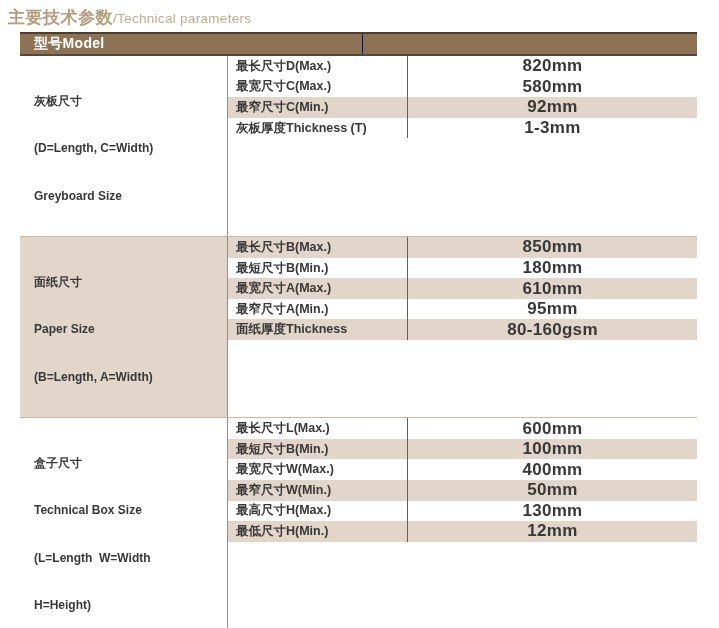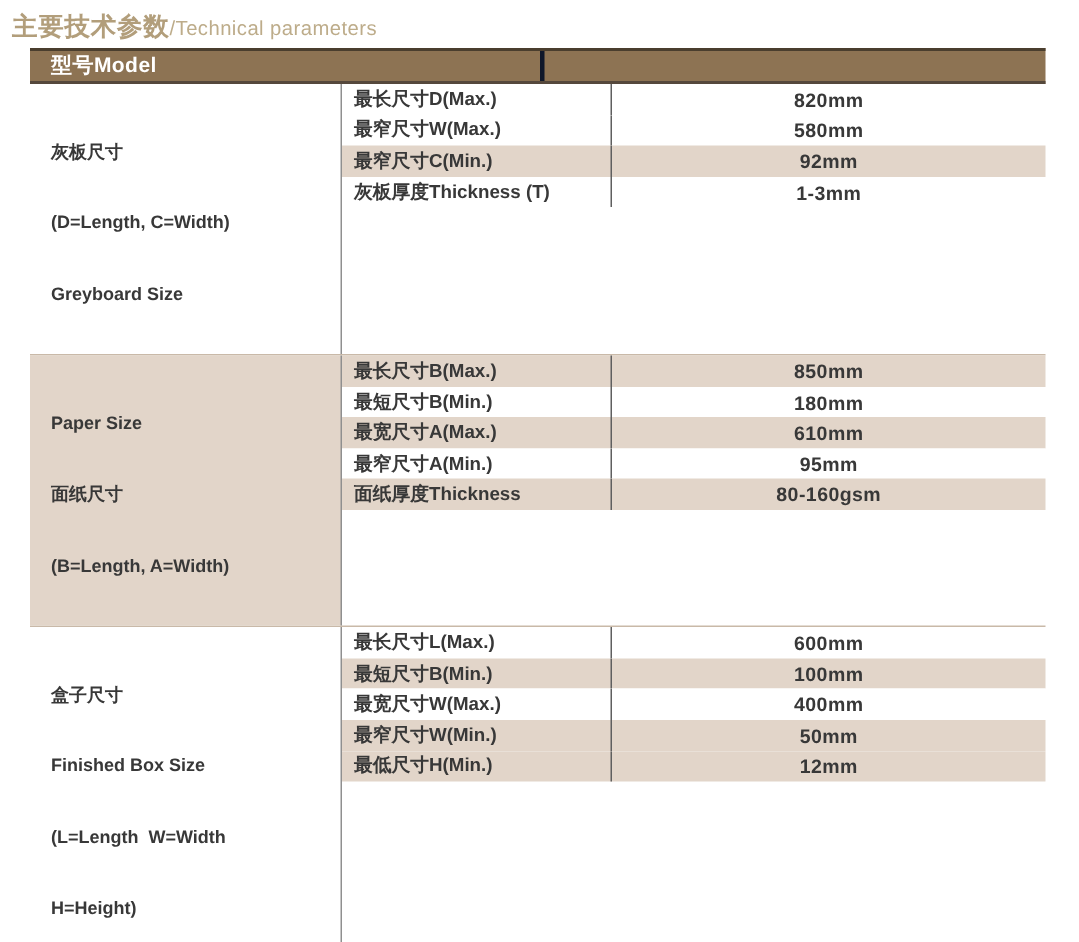--- a/index.html
+++ b/index.html
@@ -13,39 +13,39 @@
   }
   .title { position:absolute; left:8px; top:6px; white-space:nowrap; }
   .title-zh { font-size:17px; font-weight:700; color:#b29e7b; letter-spacing:0.5px; }
   .title-en { font-size:13.5px; font-weight:400; color:#bdac8a; letter-spacing:0.3px; }
 
   .spec-table { position:absolute; left:20px; top:32px; width:677px; border-bottom:2px solid #40352a; }
 
   
   .thead { display:flex; height:24px; background:#8d7353; border-top:2px solid #4a3e2e; border-bottom:2px solid #55483c; }
   .th { color:#ffffff; font-size:14px; font-weight:700; display:flex; align-items:center; letter-spacing:0.3px; }
-  .th-model { width:343px; padding-left:14px; border-right:3px solid #0f172a; }
+  .th-model { width:343px; padding-left:14px; border-right:1px solid #0f172a; }
   .th-value { flex:1; justify-content:center;margin-top:39px; }
 
   
   .bg-w { background:#ffffff; }
   .bg-p { background:#e2d5c9; }
   .section { display:flex; }
   .sect-sep { border-top:1px solid #c9b9a8; }
   .sec-label {
     width:208px; border-right:1px solid #8f8f8f;
     padding:6px 6px 0 14px; font-size:12px; font-weight:700; line-height:1.32;
     white-space:pre-wrap;
   }
   .sec-rows { flex:1; display:flex; flex-direction:column; }
   .srow { display:flex; height:20.6px; }
   .param { width:180px; border-right:1px solid #5f5f5f; display:flex; align-items:center;
            padding-left:8px; font-size:12.5px; font-weight:700; }
   .val { width:289px; display:flex; align-items:center; justify-content:center;
-         font-size:13px; font-weight:700; letter-spacing:0.3px; }
+         font-size:17px; font-weight:700; letter-spacing:0.3px; }
 </style>
 </head>
 <body>
 
 <div class="page">
 
   <div class="title">
     <span class="title-zh">主要技术参数</span><span class="title-en">/Technical parameters</span>
   </div>
 
@@ -61,38 +61,38 @@
         <div>灰板尺寸</div>
         <div>(D=Length, C=Width)</div>
         <div>Greyboard Size</div>
       </div>
       <div class="sec-rows">
         <div class="srow">
           <div class="param bg-w">最长尺寸D(Max.)</div>
           <div class="val bg-w">820mm</div>
         </div>
         <div class="srow">
-          <div class="param bg-w">最窄尺寸W(Max.)</div>
+          <div class="param bg-w">最宽尺寸C(Max.)</div>
           <div class="val bg-w">580mm</div>
         </div>
         <div class="srow">
           <div class="param bg-p">最窄尺寸C(Min.)</div>
           <div class="val bg-p">92mm</div>
         </div>
         <div class="srow">
           <div class="param bg-w">灰板厚度Thickness (T)</div>
           <div class="val bg-w">1-3mm</div>
         </div>
       </div>
     </div>
 
     <div class="section sect-sep">
       <div class="sec-label bg-p">
+        <div>面纸尺寸</div>
         <div>Paper Size</div>
-        <div>面纸尺寸</div>
         <div>(B=Length, A=Width)</div>
       </div>
       <div class="sec-rows">
         <div class="srow">
           <div class="param bg-p">最长尺寸B(Max.)</div>
           <div class="val bg-p">850mm</div>
         </div>
         <div class="srow">
           <div class="param bg-w">最短尺寸B(Min.)</div>
           <div class="val bg-w">180mm</div>
@@ -108,21 +108,21 @@
         <div class="srow">
           <div class="param bg-p">面纸厚度Thickness</div>
           <div class="val bg-p">80-160gsm</div>
         </div>
       </div>
     </div>
 
     <div class="section sect-sep">
       <div class="sec-label bg-w">
         <div>盒子尺寸</div>
-        <div>Finished Box Size</div>
+        <div>Technical Box Size</div>
         <div>(L=Length  W=Width</div>
         <div>H=Height)</div>
       </div>
       <div class="sec-rows">
         <div class="srow">
           <div class="param bg-w">最长尺寸L(Max.)</div>
           <div class="val bg-w">600mm</div>
         </div>
         <div class="srow">
           <div class="param bg-p">最短尺寸B(Min.)</div>
@@ -130,20 +130,24 @@
         </div>
         <div class="srow">
           <div class="param bg-w">最宽尺寸W(Max.)</div>
           <div class="val bg-w">400mm</div>
         </div>
         <div class="srow">
           <div class="param bg-p">最窄尺寸W(Min.)</div>
           <div class="val bg-p">50mm</div>
         </div>
         <div class="srow">
+          <div class="param bg-w">最高尺寸H(Max.)</div>
+          <div class="val bg-w">130mm</div>
+        </div>
+        <div class="srow">
           <div class="param bg-p">最低尺寸H(Min.)</div>
           <div class="val bg-p">12mm</div>
         </div>
       </div>
     </div>
 
   </div>
 </div>
 
 </body></html>

